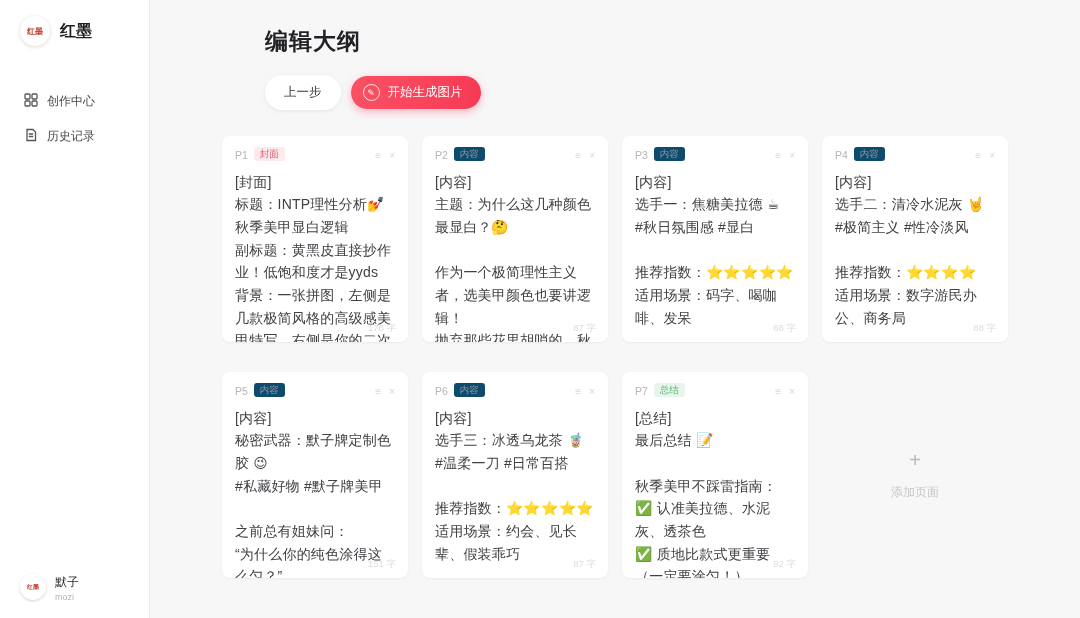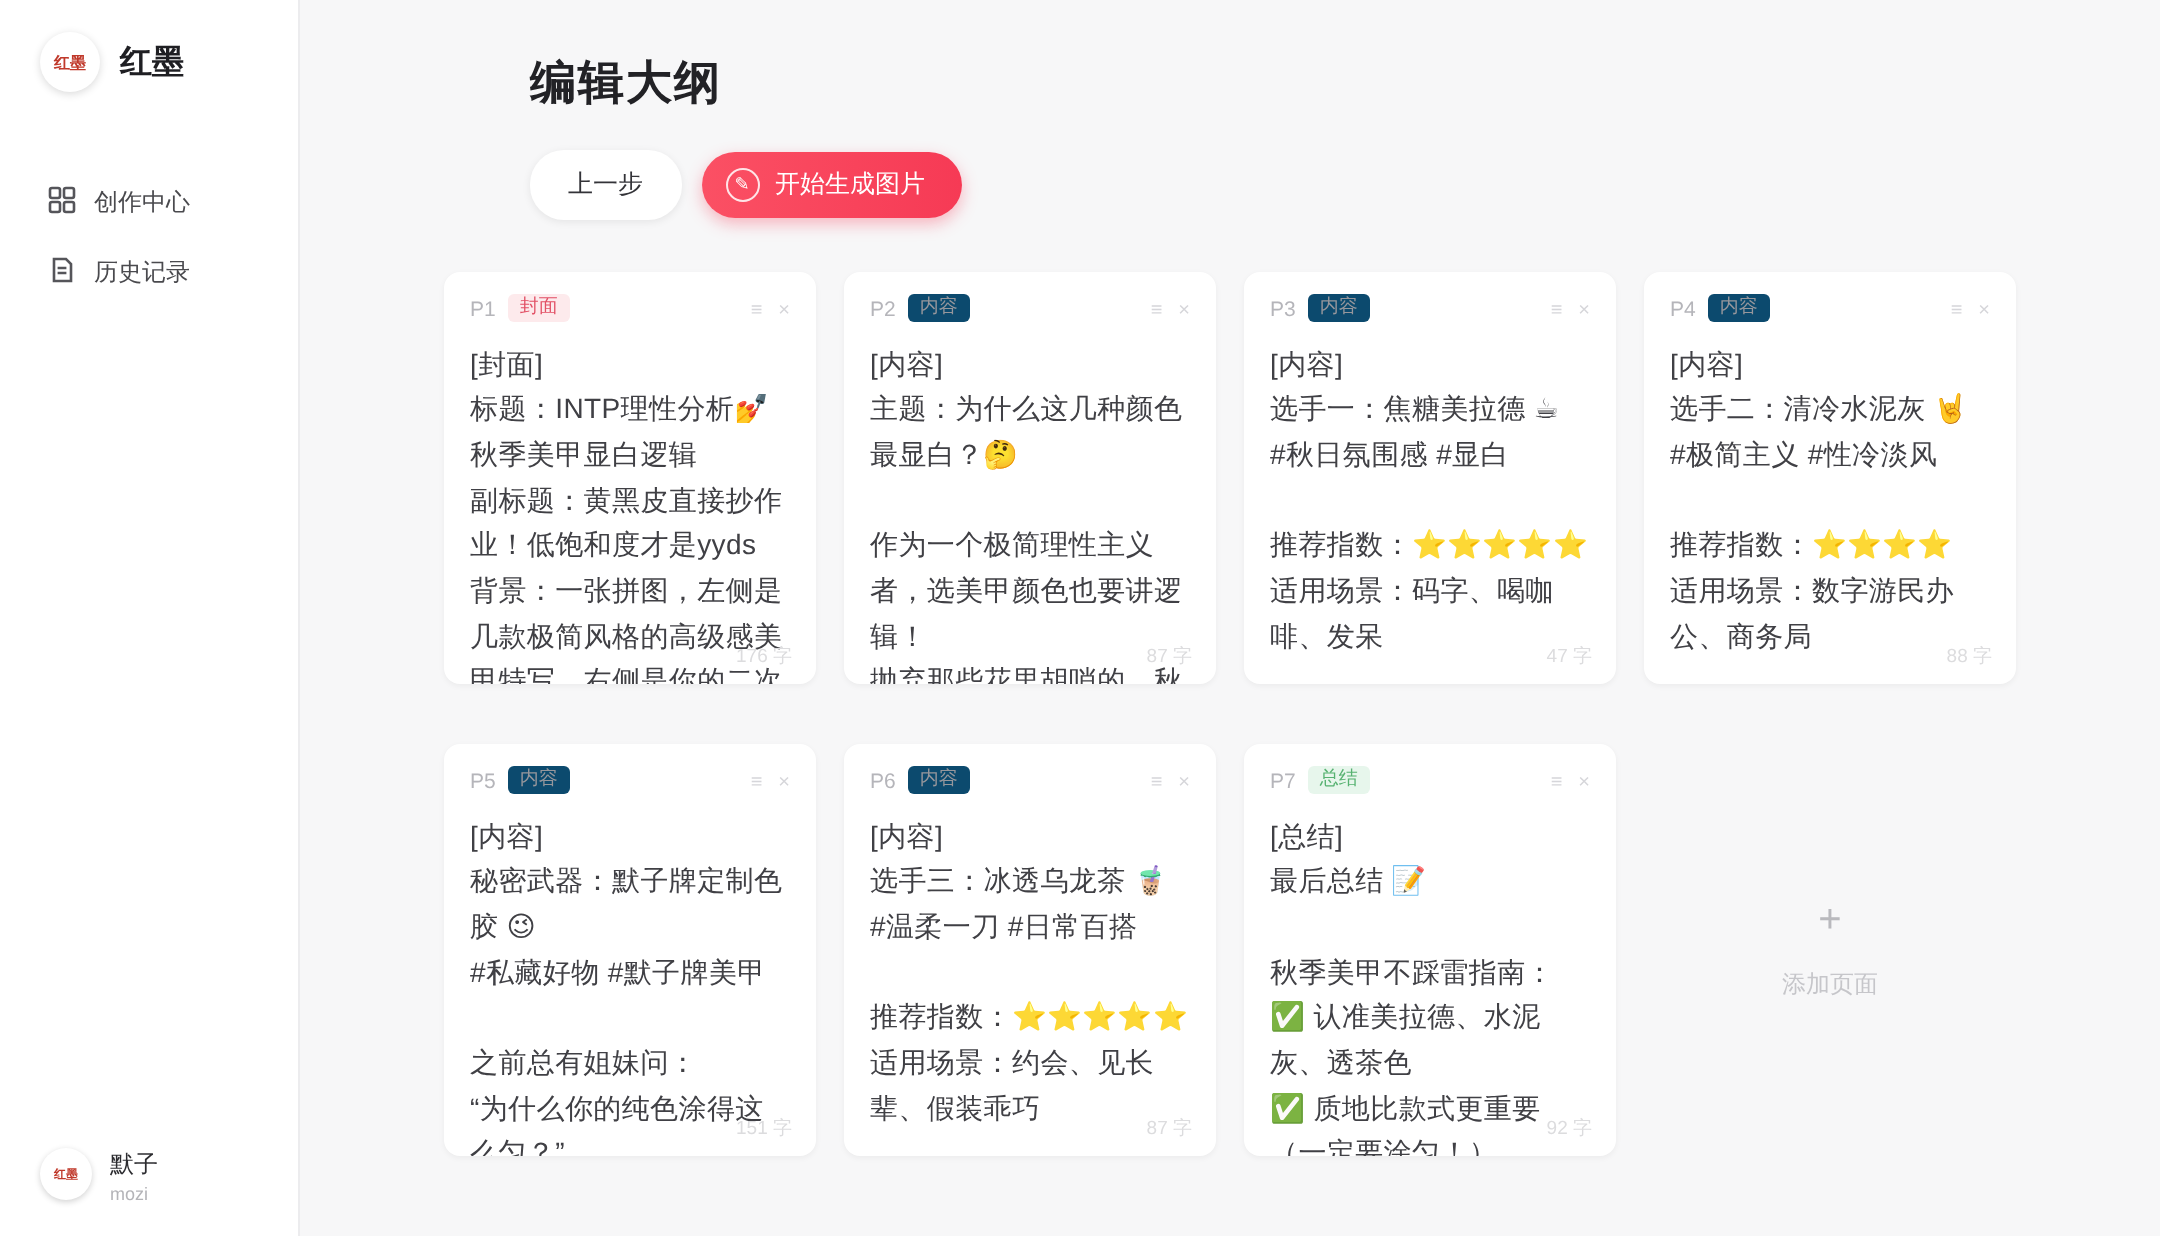--- a/index.html
+++ b/index.html
@@ -195,21 +195,21 @@
           </span>
         </div>
         <div class="card-body">[内容]
 选手一：焦糖美拉德 ☕
 #秋日氛围感 #显白
 
 推荐指数：⭐⭐⭐⭐⭐
 适用场景：码字、喝咖啡、发呆
 
 这种带一点橘调的棕色，简直是黄皮救星！</div>
-        <div class="char-count">47 字</div>
+        <div class="char-count">68 字</div>
       </div>
 
       <div class="card">
         <div class="card-head">
           <span class="card-id">P4</span>
           <span class="badge badge-content">内容</span>
           <span class="card-icons">
             <span>≡</span>
             <span>×</span>
           </span>

